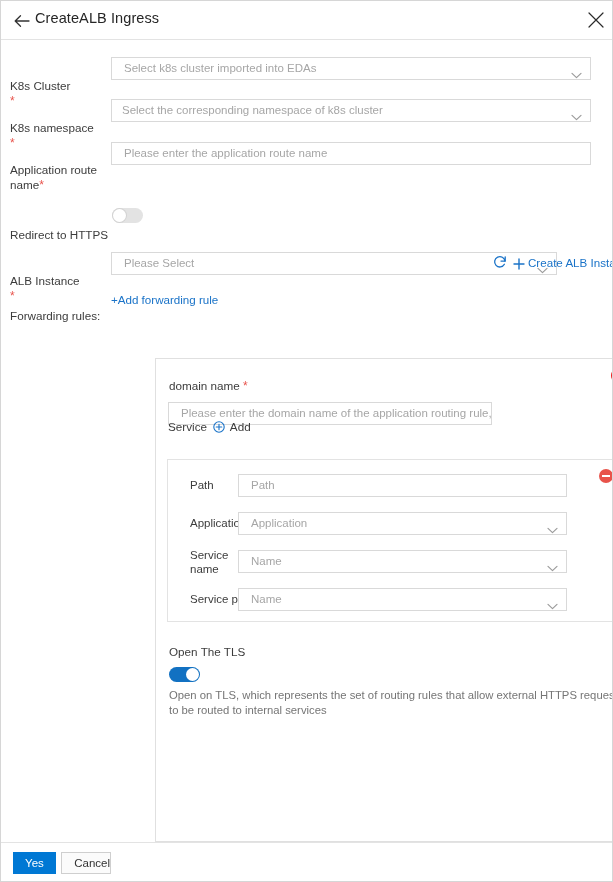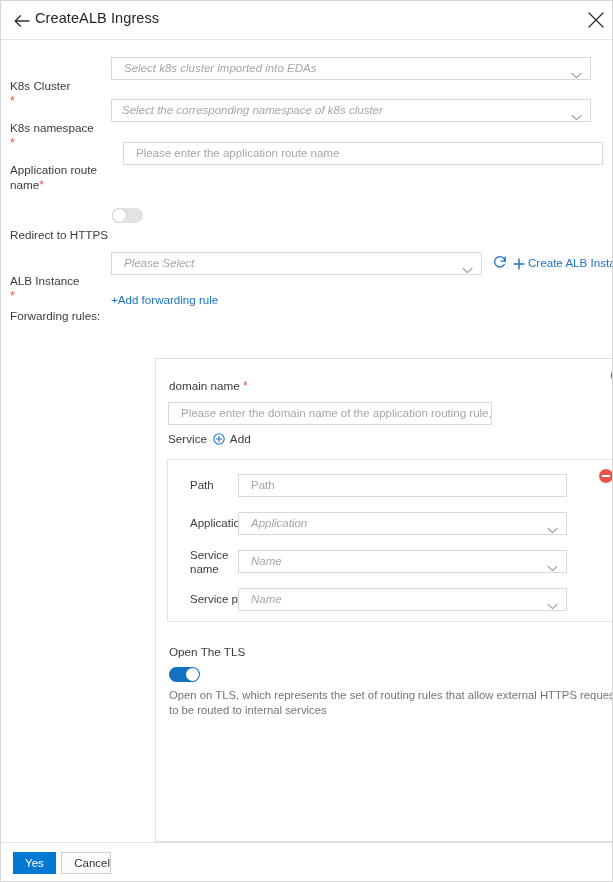--- a/index.html
+++ b/index.html
@@ -66,21 +66,21 @@
     border: 1px solid #d9d9d9;
     background: #ffffff;
     font-size: 11.5px;
     color: #a6a6a6;
     line-height: 21px;
     padding-left: 12px;
     overflow: hidden;
     white-space: nowrap;
     cursor: text;
   }
-  .field.sel { cursor: pointer; font-style: italic; }
+  .field.sel { cursor: pointer; }
   .caret {
     position: absolute; right: 8px; top: 7px;
     width: 11px; height: 7px; color: #9b9b9b;
   }
 
   
   .toggle {
     position: absolute;
     width: 31px; height: 15px;
     border-radius: 8px;
@@ -233,36 +233,36 @@
         <svg viewBox="0 0 11 7" width="11" height="7" fill="none" stroke="currentColor" stroke-width="1.2">
           <path d="M1 1.4 L5.5 5.6 L10 1.4" stroke-linecap="round" stroke-linejoin="round"></path>
         </svg>
       </span>
     </div>
 
     <div class="label" style="left:9px; top:107px; width:100px;">
       <span>Application route
 name</span><span class="req">*</span>
     </div>
-    <div class="field" style="left:110px; top:102px; width:480px;margin-left:12px;">
+    <div class="field" style="left:110px; top:102px; width:480px;">
       <span>Please enter the application route name</span>
     </div>
 
     <div class="label" style="left:9px; top:172px;">
       <span>Redirect to HTTPS</span>
     </div>
     <div class="toggle off" style="left:111px; top:168px;">
       <span class="knob"></span>
     </div>
 
     <div class="label" style="left:9px; top:218px;">
       <span>ALB Instance</span>
       <span class="req">*</span>
     </div>
-    <div class="field sel" style="left:110px; top:212px; width:371px;">
+    <div class="field sel" style="left:110px; top:212px; width:446px;">
       <span>Please Select</span>
       <span class="caret">
         <svg viewBox="0 0 11 7" width="11" height="7" fill="none" stroke="currentColor" stroke-width="1.2">
           <path d="M1 1.4 L5.5 5.6 L10 1.4" stroke-linecap="round" stroke-linejoin="round"></path>
         </svg>
       </span>
     </div>
     <span class="refresh-ico" style="top:215px;">
       <svg viewBox="0 0 14 14" width="14" height="14" fill="none" stroke="currentColor" stroke-width="1.3">
         <path d="M12 6.2 A5.2 5.2 0 1 0 11.4 9.3" stroke-linecap="round"></path>
@@ -290,21 +290,21 @@
       </div>
 
       <div class="card-sub" style="left:13px; top:20px;">
         <span>domain name</span>
         <span class="req">*</span>
       </div>
       <div class="field" style="left:12px; top:43px; width:324px;">
         <span>Please enter the domain name of the application routing rule, such as</span>
       </div>
 
-      <div class="card-sub" style="left:12px; top:73px;">
+      <div class="card-sub" style="left:12px; top:61px;">
         <span>Service</span>
         <span style="display:inline-block;vertical-align:-2px;margin:0 2px 0 3px;color:#1a73c8;">
           <svg viewBox="0 0 12 12" width="12" height="12" fill="none" stroke="currentColor" stroke-width="1.1">
             <circle cx="6" cy="6" r="5.2"></circle>
             <path d="M6 3.2 V8.8 M3.2 6 H8.8" stroke-linecap="round"></path>
           </svg>
         </span>
         <span>Add</span>
       </div>
 

